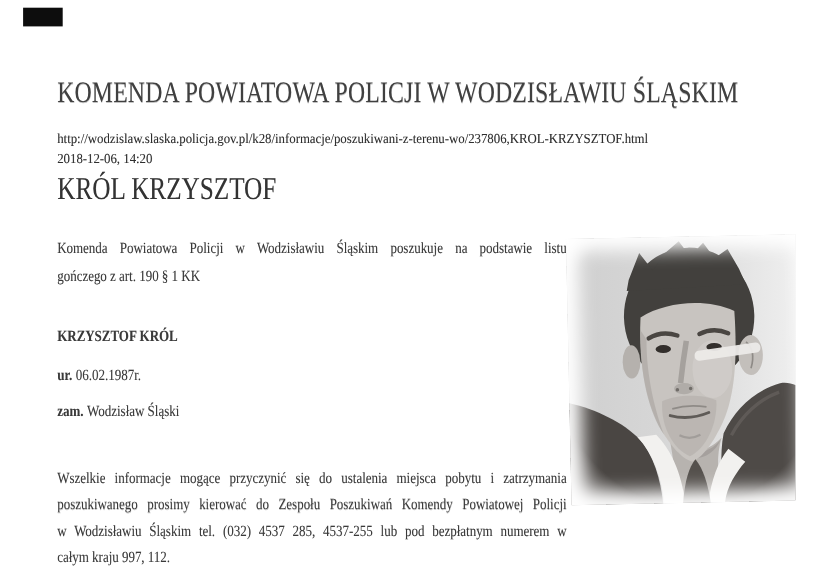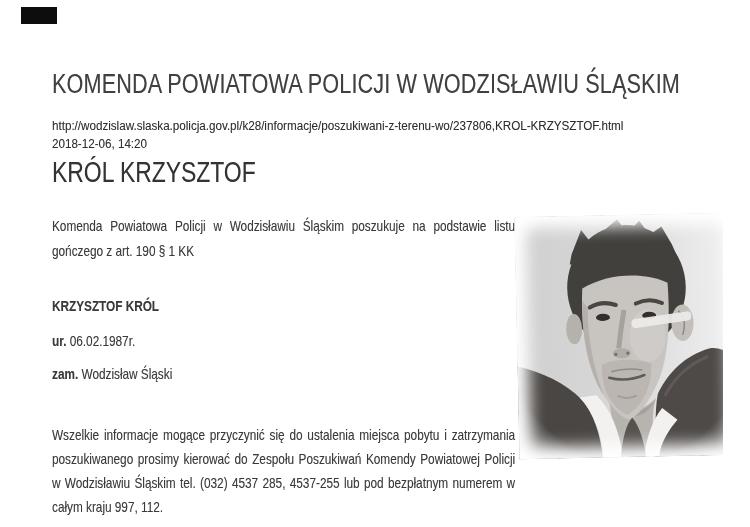--- a/index.html
+++ b/index.html
@@ -1,18 +1,18 @@
 <!DOCTYPE html>
 <html><head>
 <meta charset="utf-8">
 <style>
   html,body{margin:0;padding:0;background:#fff;}
   .page{
     position:relative;width:723px;height:527px;background:#ffffff;overflow:hidden;
-    font-family:Liberation Sans, sans-serif;color:#3a3a3a;
+    font-family:Liberation Serif, serif;color:#3a3a3a;
   }
   .abs{position:absolute;}
   .cond{transform:scaleX(0.83);transform-origin:0 0;}
   .txtfuzz{text-shadow:0.2px 0.2px 0.5px rgba(80,80,80,0.35);}
 
   .black-mark{left:21px;top:7px;width:36px;height:17px;background:#0d0d0d;}
 
   .masthead{
     left:52px;top:69px;font-size:27px;font-weight:500;color:#404040;
     white-space:nowrap;transform:scaleX(0.80);transform-origin:0 0;letter-spacing:0.2px;

